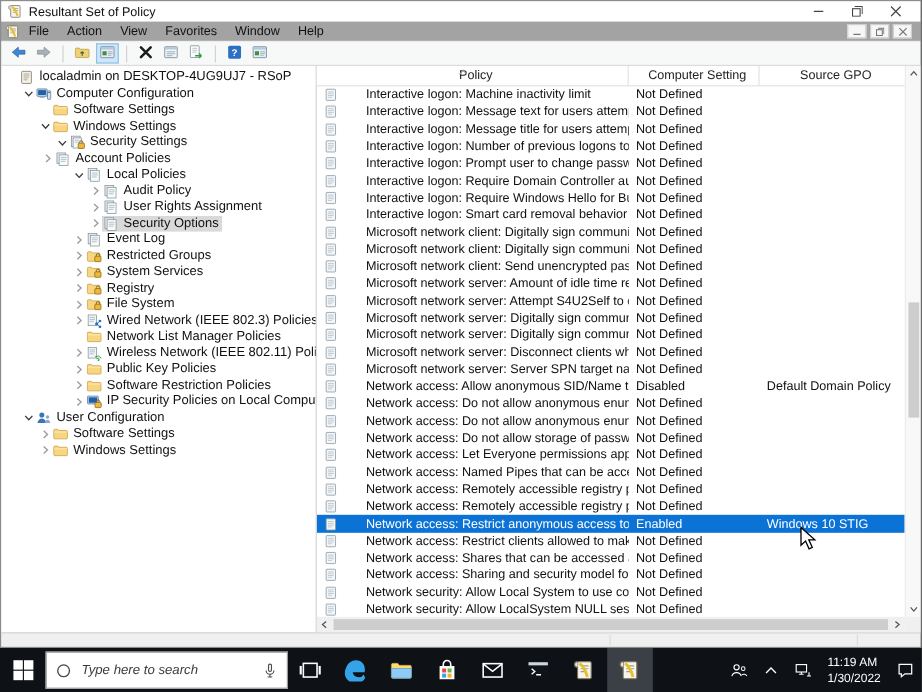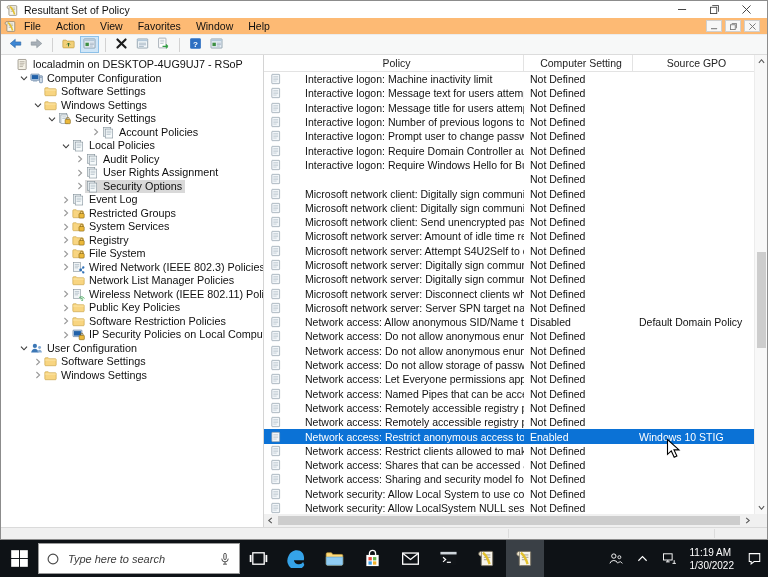--- a/index.html
+++ b/index.html
@@ -1,20 +1,20 @@
 <!DOCTYPE html>
 <html><head>
 <meta charset="utf-8">
 <style>
   * { margin:0; padding:0; box-sizing:border-box; }
   body { background:#222; font-family:"Liberation Sans", sans-serif; }
   .screen { position:relative; width:768px; height:577px; background:#000; overflow:hidden; }
 
   
-  .window { position:absolute; left:0; top:0; width:768px; height:540px; background:#fdba74;
+  .window { position:absolute; left:0; top:0; width:768px; height:540px; background:#a3a3a3;
             border:1px solid #8c8c8c; display:flex; flex-direction:column; }
   .titlebar { height:17px; display:flex; align-items:center; padding:0 5px; background:#fff; flex:0 0 17px; }
   .app-icon16 { width:13px; height:13px; }
   .app-icon16 svg { width:100%; height:100%; }
   .title-text { font-size:10.5px; color:#111; margin-left:5px; white-space:nowrap; }
   .win-controls { margin-left:auto; display:flex; align-items:center; gap:20px; padding-right:10px; }
   .wc { width:12px; height:12px; display:flex; align-items:center; justify-content:center; color:#333; }
   .wc svg { width:9px; height:9px; }
 
   .menubar { height:17px; flex:0 0 17px; border-bottom:1px solid #ececec; display:flex; align-items:center;
@@ -285,21 +285,21 @@
               <span class="t-icon"><svg viewBox="0 0 16 16">
                   <rect x="1.8" y="1.8" width="9" height="10.8" fill="#e6ecef" stroke="#7c8a94" stroke-width="0.7"></rect>
                   <rect x="3.6" y="3.6" width="8.4" height="10.4" fill="#f6fafb" stroke="#7c8a94" stroke-width="0.7"></rect>
                   <path d="M5.2 6h5M5.2 8h5" stroke="#a3b2bc" stroke-width="0.8"></path>
                   <rect x="8.8" y="9" width="6.4" height="5.4" rx="0.9" fill="#ecb93a" stroke="#7d5d10" stroke-width="0.7"></rect>
                   <path d="M10.4 9V8a1.6 1.6 0 013.2 0v1" fill="none" stroke="#7d5d10" stroke-width="0.9"></path>
                 </svg></span>
               <span class="t-label">Security Settings</span>
             </span>
           </div>
-          <div class="tree-row" style="padding-left: 89px;">
+          <div class="tree-row" style="padding-left: 33px;">
             <span class="chev">
               <svg viewBox="0 0 8 8">
                 <path d="M2.4 1l3.2 3-3.2 3" fill="none" stroke="#9a9a9a" stroke-width="1.1"></path>
               </svg>
             </span>
             <span class="row-body">
               <span class="t-icon"><svg viewBox="0 0 16 16">
                   <rect x="1.8" y="1.8" width="9" height="10.8" fill="#e6ecef" stroke="#7c8a94" stroke-width="0.7"></rect>
                   <rect x="4" y="3.8" width="9.2" height="11" fill="#f6fafb" stroke="#7c8a94" stroke-width="0.7"></rect>
                   <path d="M5.6 6.4h6M5.6 8.4h6M5.6 10.4h5" stroke="#a3b2bc" stroke-width="0.8"></path>
@@ -670,20 +670,21 @@
               </div>
               <div class="c1">Not Defined</div>
               <div class="c2"></div>
             </div>
             <div class="list-row">
               <div class="c0">
                 <span class="li-icon"><svg viewBox="0 0 16 16">
                     <rect x="2.4" y="1.8" width="10.4" height="12.4" rx="0.8" fill="#f2f6f9" stroke="#8b9aa6" stroke-width="0.9"></rect>
                     <path d="M4.4 4.8h6.4M4.4 6.8h6.4M4.4 8.8h6.4M4.4 10.8h4.4" stroke="#aebcc6" stroke-width="0.8"></path>
                   </svg></span>
+                <span>Interactive logon: Smart card removal behavior</span>
               </div>
               <div class="c1">Not Defined</div>
               <div class="c2"></div>
             </div>
             <div class="list-row">
               <div class="c0">
                 <span class="li-icon"><svg viewBox="0 0 16 16">
                     <rect x="2.4" y="1.8" width="10.4" height="12.4" rx="0.8" fill="#f2f6f9" stroke="#8b9aa6" stroke-width="0.9"></rect>
                     <path d="M4.4 4.8h6.4M4.4 6.8h6.4M4.4 8.8h6.4M4.4 10.8h4.4" stroke="#aebcc6" stroke-width="0.8"></path>
                   </svg></span>

